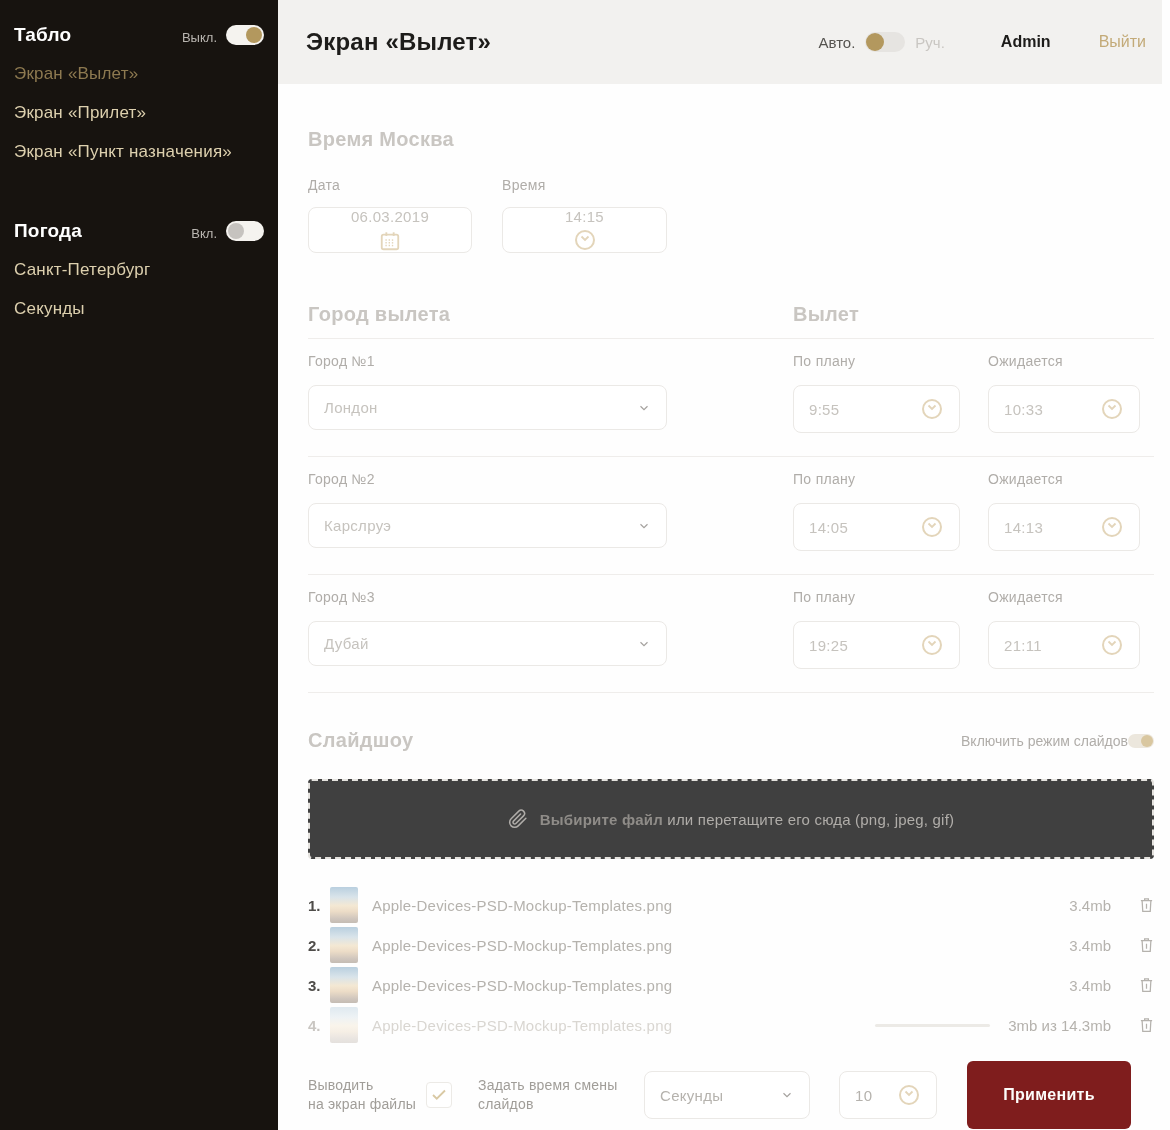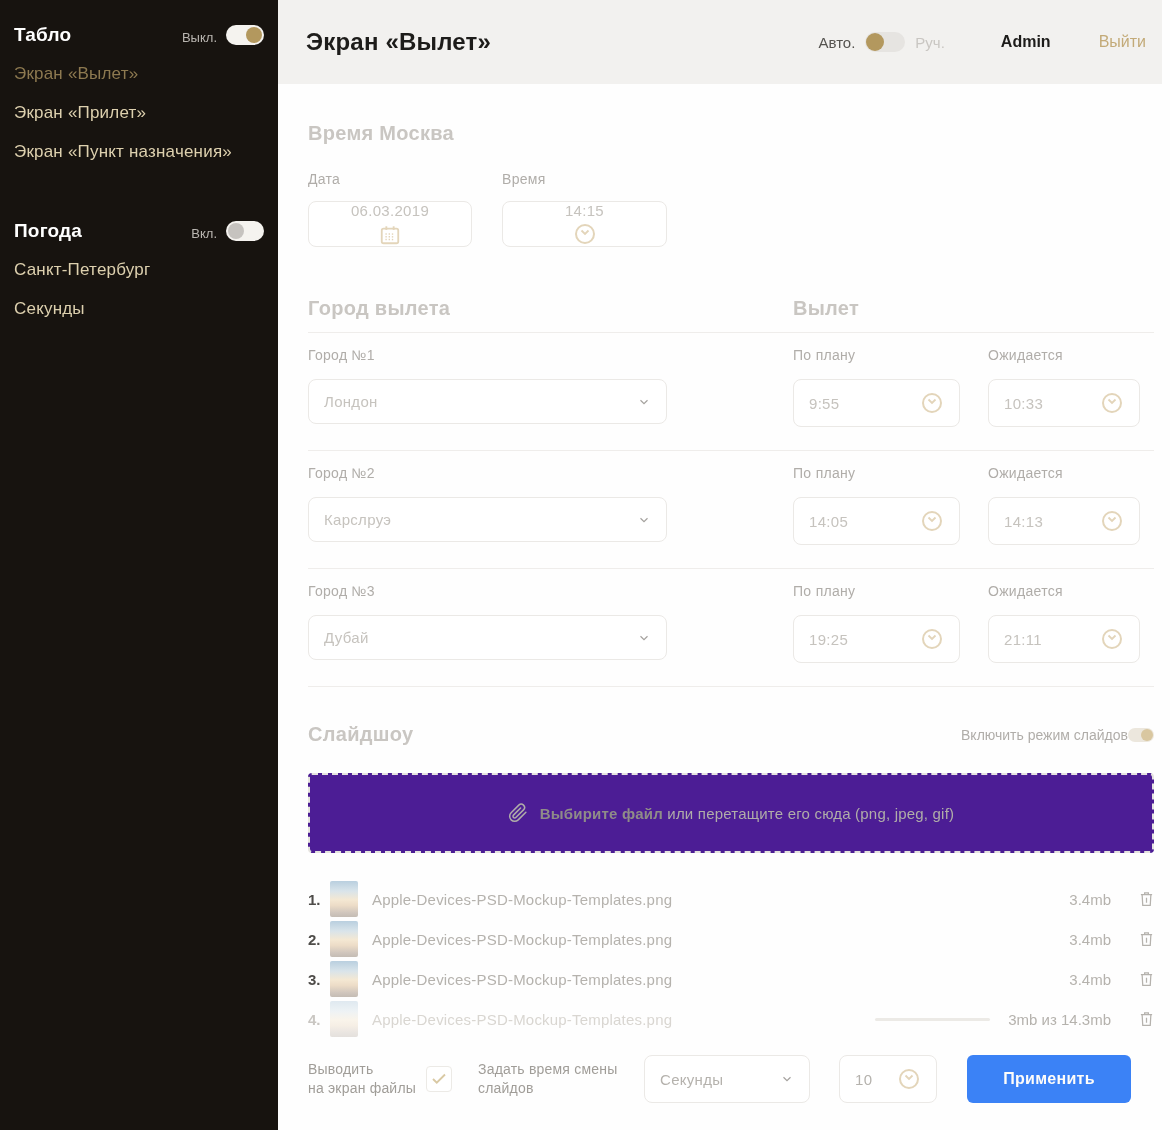--- a/index.html
+++ b/index.html
@@ -28,21 +28,21 @@
   .topbar { height:84px; background:#f2f1ef; margin-right:8px; display:flex; align-items:center; padding:0 16px 0 28px; }
   .topbar-title { font-size:24px; font-weight:bold; color:#1d1c1a; flex:1; letter-spacing:.2px; }
   .topbar-right { display:flex; align-items:center; }
   .mode-auto { font-size:15px; color:#55534f; margin-right:10px; }
   .mode-toggle { width:40px; height:20px; border-radius:10px; background:#e6e4e1; position:relative; cursor:pointer; }
   .mode-toggle .knob { width:18px; height:18px; border-radius:50%; background:#b3985e; position:absolute; top:1px; left:1px; }
   .mode-manual { font-size:15px; color:#c9c6c2; margin-left:10px; }
   .topbar-user { font-size:16px; font-weight:bold; color:#1d1c1a; margin-left:56px; }
   .topbar-logout { font-size:16px; color:#c3aa78; margin-left:48px; cursor:pointer; }
 
-  .content { padding:2px 16px 0 30px; }
+  .content { padding:8px 16px 0 30px; }
   .section-title { font-size:20px; font-weight:bold; color:#c9c6c2; letter-spacing:.3px; }
   .field-label { font-size:14px; color:#b0ada9; letter-spacing:.3px; }
   .divider { border:none; border-top:1px solid #efedeb; height:0; }
 
   
   .ibox { background:#fff; border:1px solid #ebe9e6; border-radius:8px; height:46px;
           display:flex; align-items:center; justify-content:space-between; padding:0 15px; cursor:text; }
   .ibox .ival { font-size:15px; color:#c6c3be; letter-spacing:.3px; }
   .icon-tan { color:#e3d5ba; display:flex; }
   .icon-gray { color:#a5a29e; display:flex; }
@@ -70,21 +70,21 @@
   .exp-box { width:152px; height:48px; }
   .row-divider { margin-top:23px; }
 
   
   .slideshow-header { display:flex; align-items:center; justify-content:space-between; margin-top:36px; }
   .ss-toggle-wrap { display:flex; align-items:center; }
   .ss-toggle-label { font-size:14px; color:#b0ada9; }
   .mini-toggle { width:26px; height:14px; border-radius:7px; background:#ece7dd; position:relative; cursor:pointer; }
   .mini-toggle .knob { width:12px; height:12px; border-radius:50%; background:#d9c7a0; position:absolute; top:1px; right:1px; }
 
-  .dropzone { margin-top:27px; height:80px; background:#4c1d95; border:2px dashed #e5e3df; border-radius:4px;
+  .dropzone { margin-top:27px; height:80px; background:#404040; border:2px dashed #e5e3df; border-radius:4px;
               display:flex; align-items:center; justify-content:center; gap:12px; cursor:pointer; }
   .dz-text { font-size:15px; color:#b0ada9; letter-spacing:.2px; }
   .dz-bold { font-weight:bold; color:#8f8c88; }
 
   .file-list { margin-top:26px; }
   .file-row { display:flex; align-items:center; height:40px; }
   .fr-num { width:22px; font-size:15px; font-weight:bold; color:#4e4c49; }
   .fr-thumb { width:28px; height:36px; border-radius:2px; margin-right:14px; flex-shrink:0;
               background:linear-gradient(180deg,#b9cfdf 0%,#d9e4ea 28%,#f4e8d3 52%,#ecdcc7 68%,#d0c6bd 88%,#c4bcb4 100%); }
   .fr-name { font-size:15px; color:#b5b2ad; flex:1; letter-spacing:.2px; }
@@ -99,21 +99,21 @@
   
   .bottom-controls { display:flex; align-items:center; margin-top:16px; }
   .bc-label { font-size:14px; color:#a09d98; line-height:19px; letter-spacing:.2px; }
   .bc-show-label { width:118px; }
   .bc-checkbox { width:26px; height:26px; border:1px solid #eceae6; border-radius:4px; background:#fff;
                  display:flex; align-items:center; justify-content:center; color:#d9c9a4; cursor:pointer; margin-right:26px; }
   .bc-interval-label { width:150px; margin-right:16px; }
   .bc-select { width:166px; height:48px; cursor:pointer; margin-right:29px; }
   .bc-select .ival, .bc-num .ival { color:#b5b2ad; }
   .bc-num { width:98px; height:48px; margin-right:30px; }
-  .apply-btn { width:164px; height:48px; background:#3b82f6; border:none; border-radius:6px;
+  .apply-btn { width:164px; height:68px; background:#7f1d1d; border:none; border-radius:6px;
                color:#fdfcfa; font-size:16px; font-weight:bold; font-family:inherit; letter-spacing:.3px; cursor:pointer; }
 </style>
 </head>
 <body>
 
 <div class="page">
 
   <aside class="sidebar">
     <div class="side-group-header">
       <span class="side-group-title">Табло</span>

